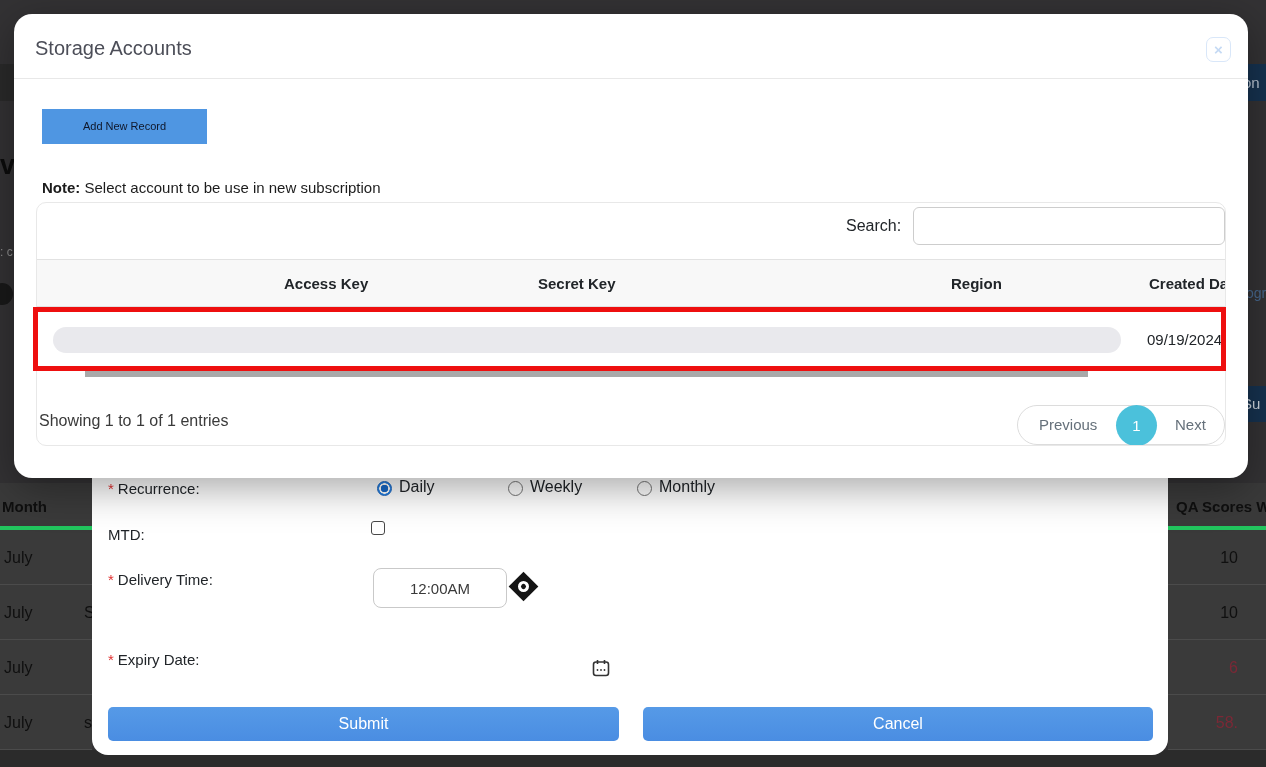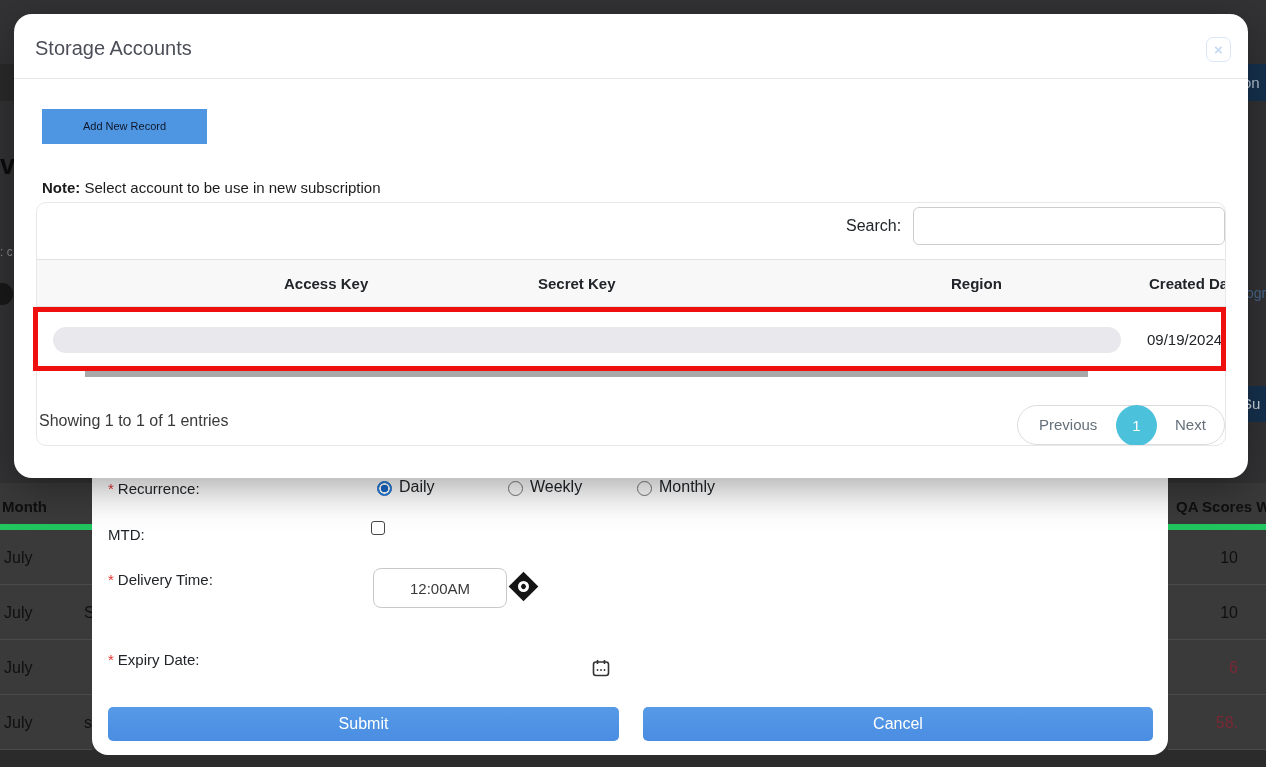--- a/index.html
+++ b/index.html
@@ -17,21 +17,21 @@
   .bg-band { top:64px; left:0; width:1266px; height:37px; background:#2a2a2a; }
   .bg-left-heading { left:0; top:150px; font-size:27px; font-weight:bold; color:#0c0c0c; }
   .bg-left-small { left:0; top:245px; font-size:12px; color:#8d8d8d; }
   .bg-left-circle { left:-9px; top:283px; width:22px; height:22px; border-radius:50%; background:#191919; }
   .bg-right-btn1 { left:1243px; top:64px; width:23px; height:37px; background:#16324f; color:#b8c4d2; font-size:15px; line-height:37px; }
   .bg-right-link { left:1246px; top:285px; color:#47678c; font-size:14px; }
   .bg-right-btn2 { left:1240px; top:386px; width:26px; height:36px; background:#16324f; color:#ced6de; font-size:15px; line-height:36px; padding-left:2px; }
 
   .bgt-left { left:0; top:483px; width:92px; height:267px; background:#3a3a3a; color:#0f0f0f; overflow:hidden; }
   .bgt-right { left:1168px; top:483px; width:98px; height:267px; background:#3a3a3a; color:#0f0f0f; overflow:hidden; }
-  .bgt-hdr { height:47px; line-height:47px; font-weight:bold; font-size:15px; border-bottom:6px solid #22c55e; white-space:nowrap; }
+  .bgt-hdr { height:47px; line-height:47px; font-weight:bold; font-size:15px; border-bottom:4px solid #22c55e; white-space:nowrap; }
   .bgt-left .bgt-hdr { padding-left:2px; }
   .bgt-right .bgt-hdr { padding-left:8px; }
   .bgt-row { height:55px; line-height:55px; font-size:16px; border-bottom:1px solid #4b4b4b; position:relative; }
   .bgt-left .bgt-row { padding-left:4px; }
   .bgt-partial { position:absolute; left:84px; top:0; }
   .bgt-right .bgt-row { text-align:right; padding-right:28px; }
   .qa-red { color:#7b2836; }
   .bg-bottomstrip { left:0; top:750px; width:1266px; height:17px; background:#2b2b2b; }
 
   

